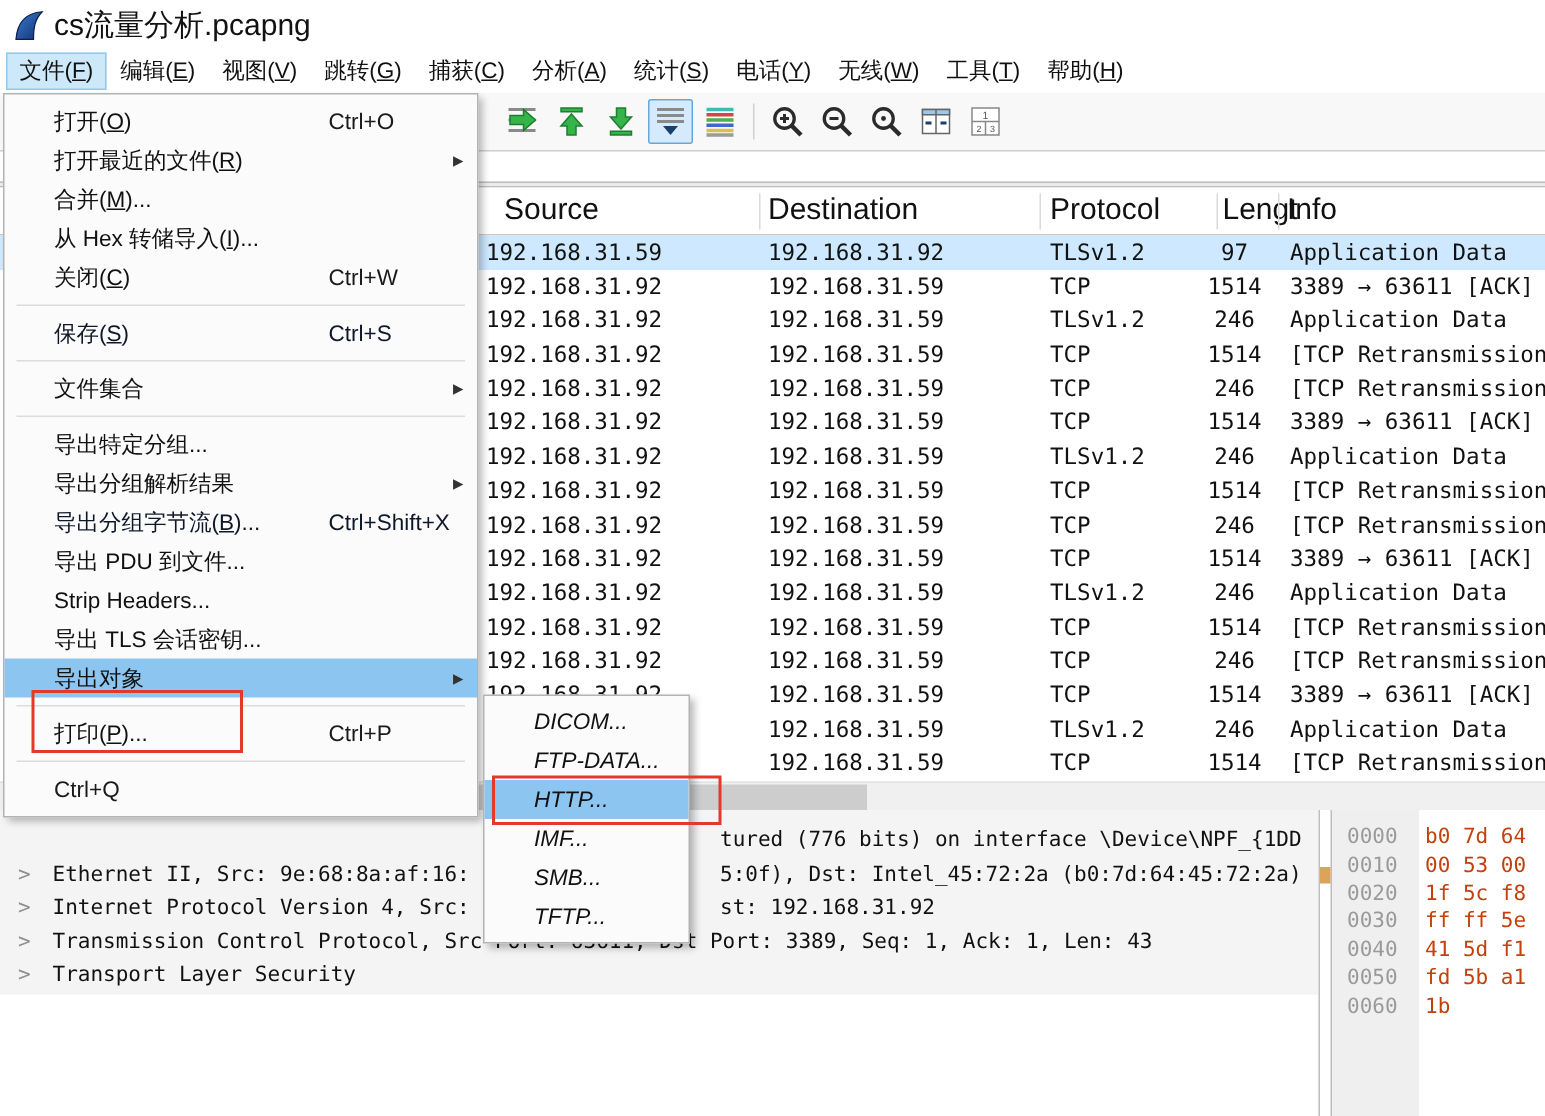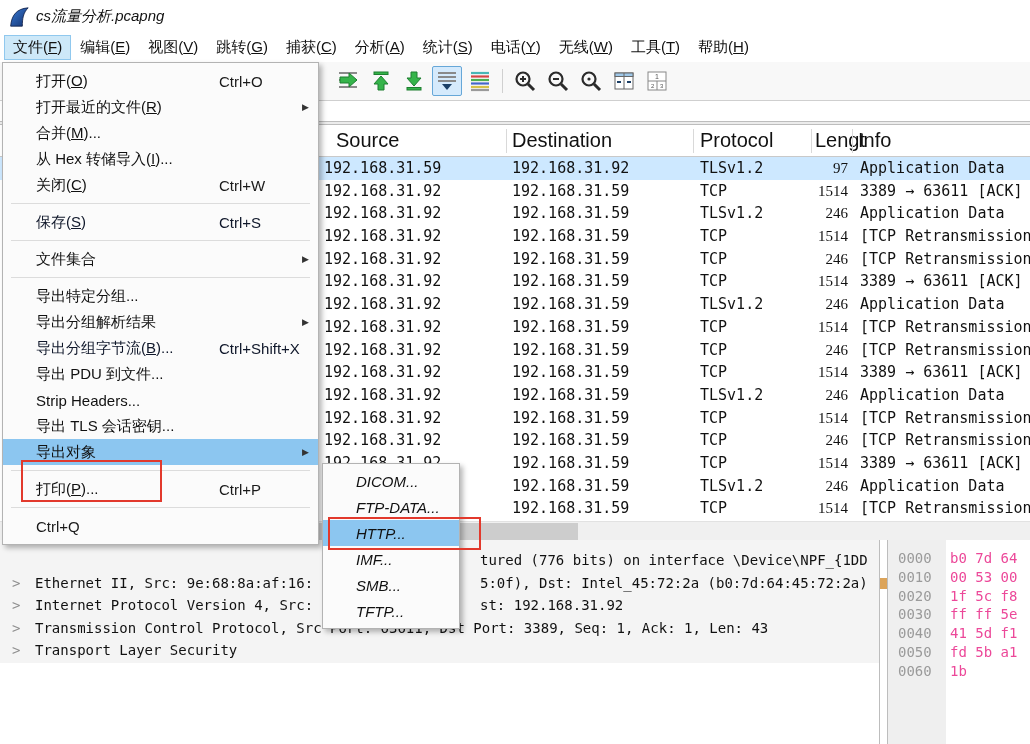--- a/index.html
+++ b/index.html
@@ -3,21 +3,21 @@
 <meta charset="utf-8">
 <style>
   html,body{margin:0;padding:0;background:#fff;}
   .win{position:relative;width:1030px;height:744px;background:#fff;overflow:hidden;
        font-family:"Liberation Sans","DejaVu Sans",sans-serif;color:#111;}
   .mono{font-family:"DejaVu Sans Mono","Liberation Mono",monospace;}
 
   
   .titlebar{position:absolute;left:0;top:0;width:100%;height:33px;background:#fff;
             display:flex;align-items:center;padding-left:9px;box-sizing:border-box;}
-  .title-text{font-size:15px;margin-left:7px;font-style:italic;}
+  .title-text{font-size:20px;margin-left:7px;}
 
   
   .menubar{position:absolute;left:0;top:33px;width:100%;height:29px;background:#fff;
            display:flex;align-items:center;padding-left:4px;box-sizing:border-box;}
   .mb-item{padding:2px 8px;font-size:15px;border:1px solid transparent;white-space:nowrap;}
   .mb-item.active{background:#cde8f8;border-color:#90c8ee;}
   .mb-item u, .menu-item u{text-decoration:underline;}
 
   
   .toolbar{position:absolute;left:0;top:62px;width:100%;height:39px;background:#f8f8f8;
@@ -37,21 +37,21 @@
   .plist-header{position:absolute;left:0;top:125px;width:100%;height:32px;background:#fff;
                 border-bottom:1px solid #c9c9c9;box-sizing:border-box;font-size:20px;}
   .ph{position:absolute;top:0;line-height:31px;white-space:nowrap;}
   .ph-sep{position:absolute;top:4px;width:1px;height:24px;background:#d9d9d9;}
   .prows{position:absolute;left:0;top:157px;width:1030px;height:364px;overflow:hidden;font-size:15px;}
   .prow{position:relative;height:22.7px;line-height:22.7px;white-space:nowrap;}
   .prow.sel{background:#cde8ff;}
   .c-src{position:absolute;left:324px;}
   .c-dst{position:absolute;left:512px;}
   .c-proto{position:absolute;left:700px;}
-  .c-len{position:absolute;left:798px;width:50px;text-align:right;font-family:Liberation Serif, serif;}
+  .c-len{position:absolute;left:798px;width:50px;text-align:center;}
   .c-info{position:absolute;left:860px;right:0;overflow:hidden;}
 
   
   .hscroll{position:absolute;left:0;top:521px;width:1030px;height:19px;background:#f0f0f0;
            border-top:1px solid #e2e2e2;box-sizing:border-box;}
   .hthumb{position:absolute;left:160px;top:1px;width:418px;height:17px;background:#cdcdcd;}
 
   
   .details-bg{position:absolute;left:0;top:540px;width:879px;height:123px;background:#f4f4f4;}
   .dline{position:absolute;left:0;width:879px;height:22.6px;line-height:22.6px;
@@ -60,21 +60,21 @@
   .d-left,.d-full{position:absolute;left:35px;}
   .d-right{position:absolute;left:480px;}
 
   
   .vsplit{position:absolute;left:879px;top:540px;width:9px;height:204px;background:#fff;
           border-left:1px solid #bdbdbd;border-right:1px solid #bdbdbd;box-sizing:border-box;}
   .vmark{position:absolute;left:880px;top:578px;width:7px;height:11px;background:#dca45a;}
   .hex-offcol{position:absolute;left:888px;top:540px;width:58px;height:204px;background:#efefef;}
   .hexrow{position:absolute;left:888px;width:142px;height:18.8px;line-height:18.8px;font-size:14px;}
   .hx-off{position:absolute;left:10px;color:#9a9a9a;}
-  .hx-bytes{position:absolute;left:62px;color:#ec4899;}
+  .hx-bytes{position:absolute;left:62px;color:#c2410c;}
 
   
   .menu{position:absolute;left:2px;top:62px;width:317px;background:#fbfbfb;
         border:1px solid #b3b3b3;box-shadow:3px 3px 5px rgba(0,0,0,.28);
         z-index:20;padding:5px 0;box-sizing:border-box;}
   .menu-item{height:26px;display:flex;align-items:center;padding:0 8px 0 33px;
              font-size:15px;position:relative;white-space:nowrap;}
   .mi-label{width:183px;flex:none;overflow:hidden;}
   .mi-accel{color:#1a1a1a;}
   .mi-arrow{position:absolute;right:9px;font-size:9px;color:#333;}

